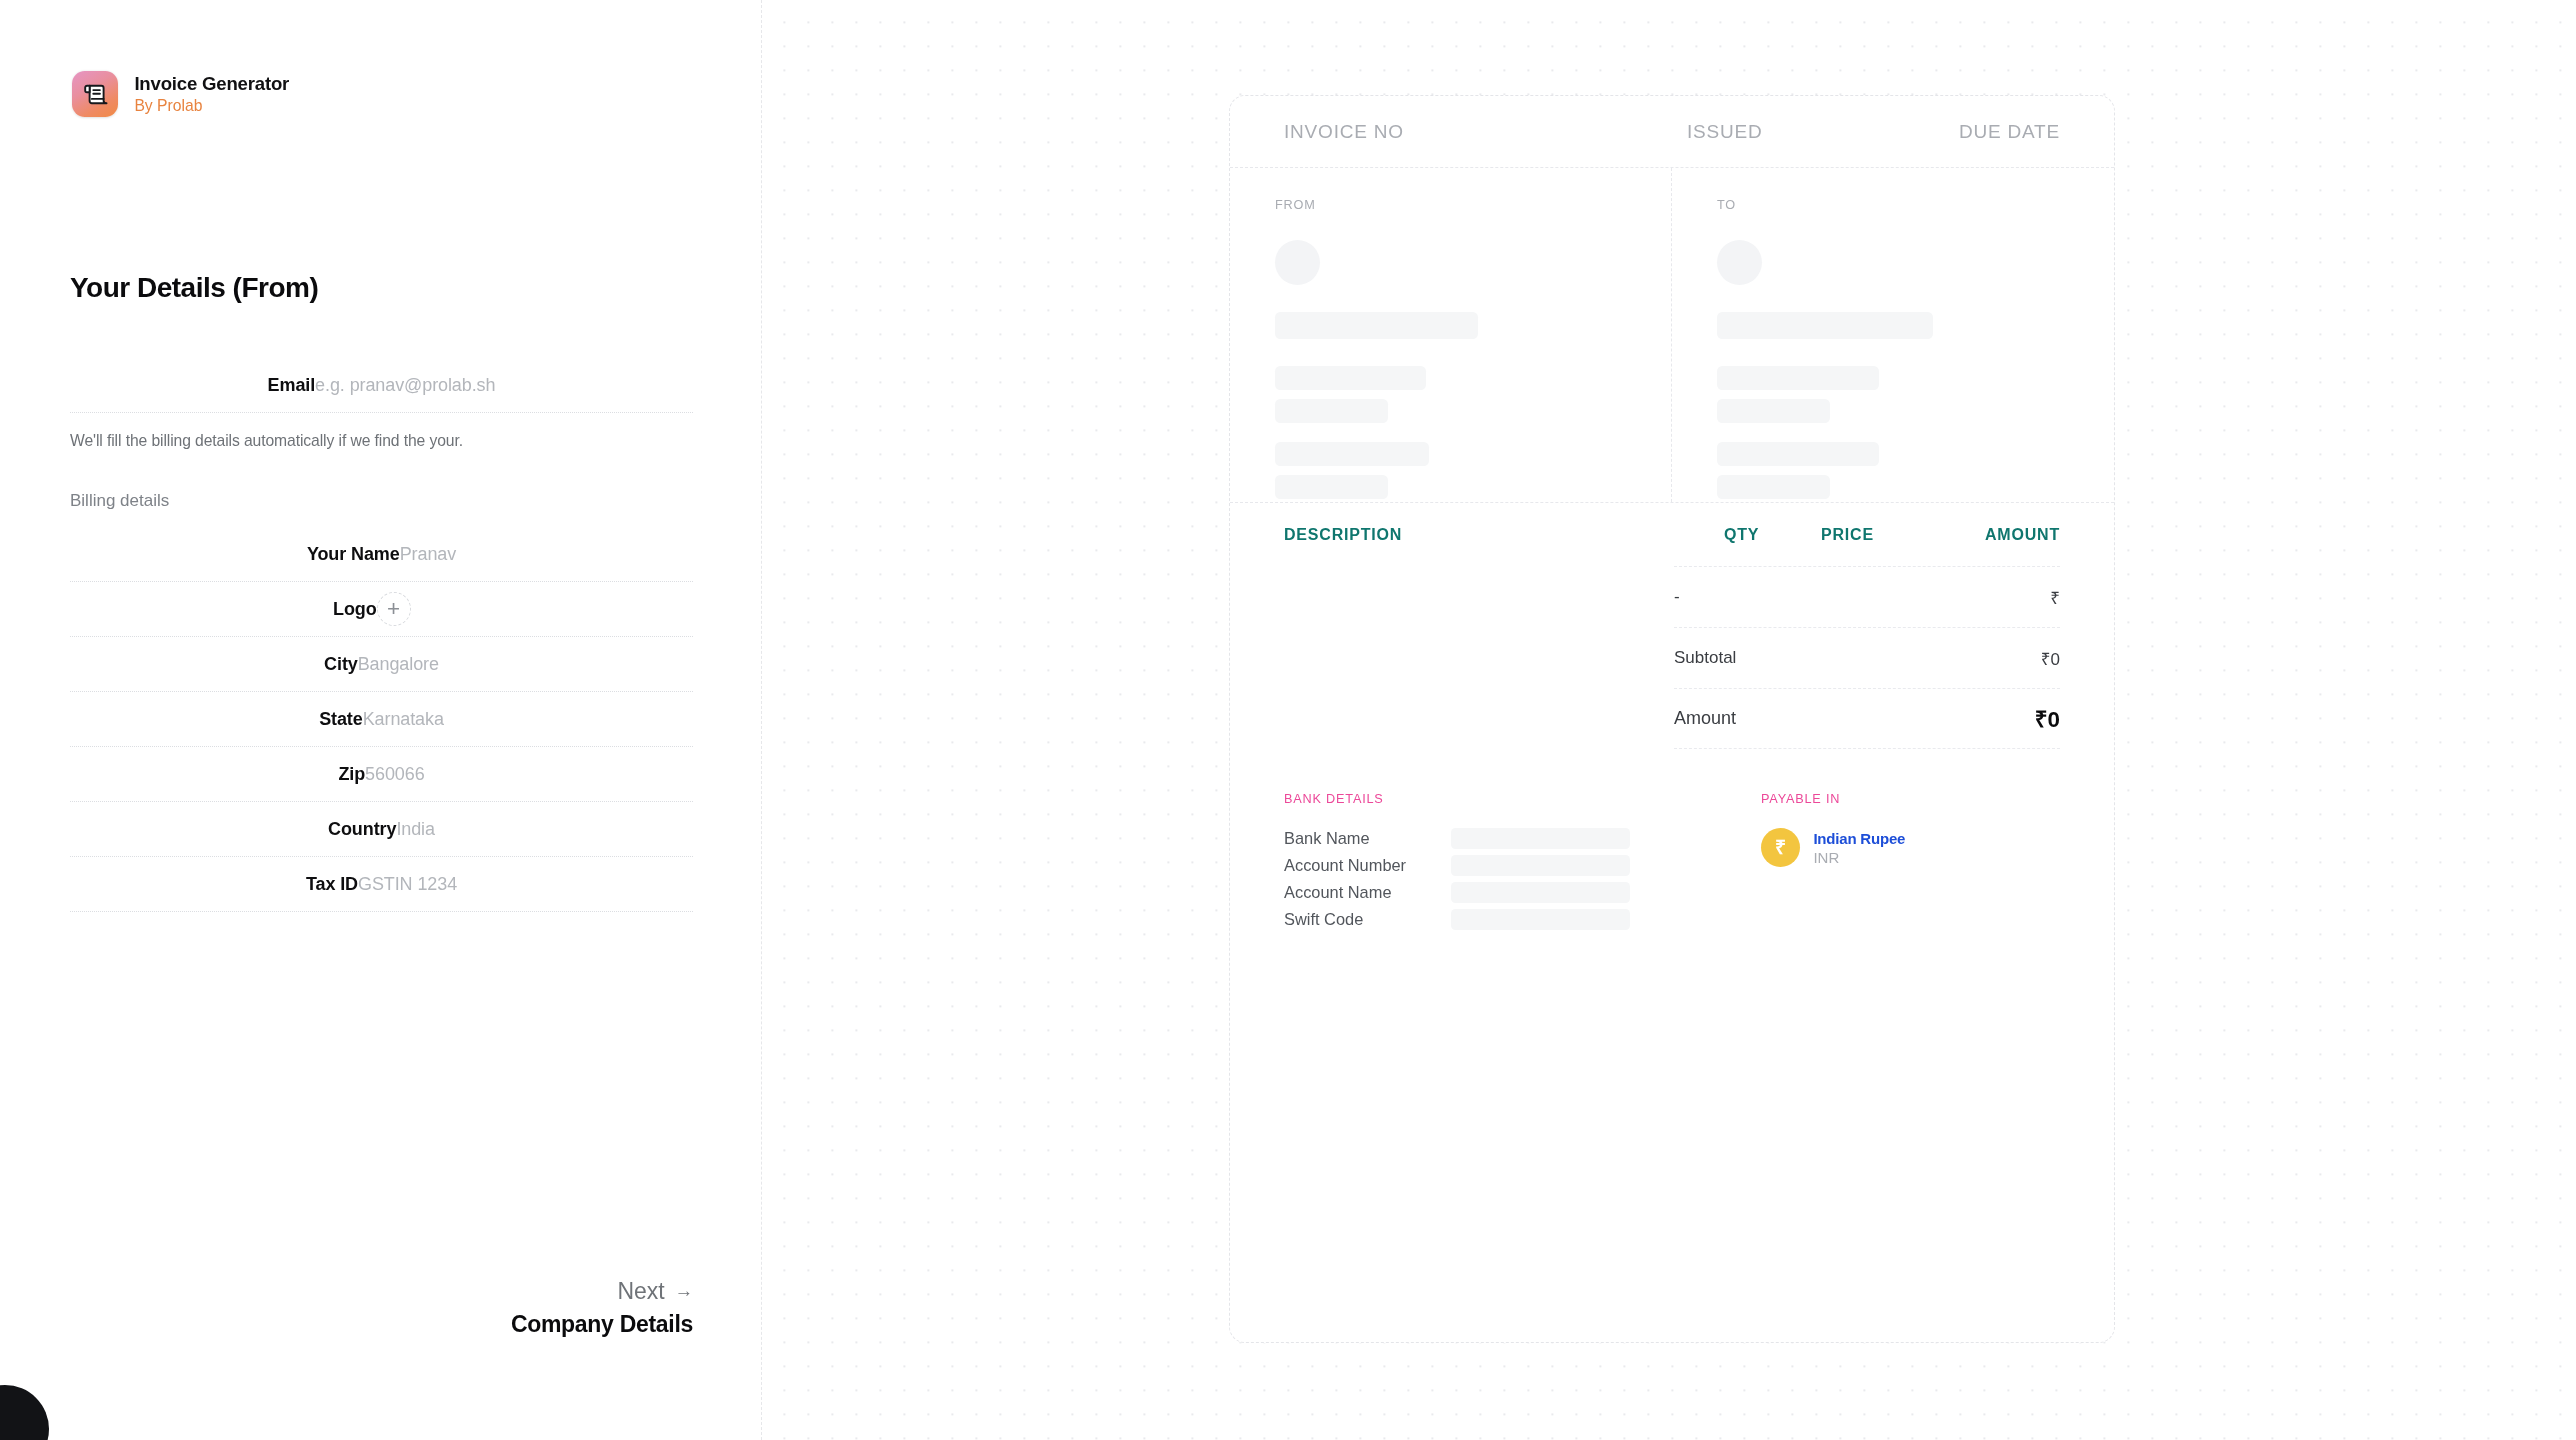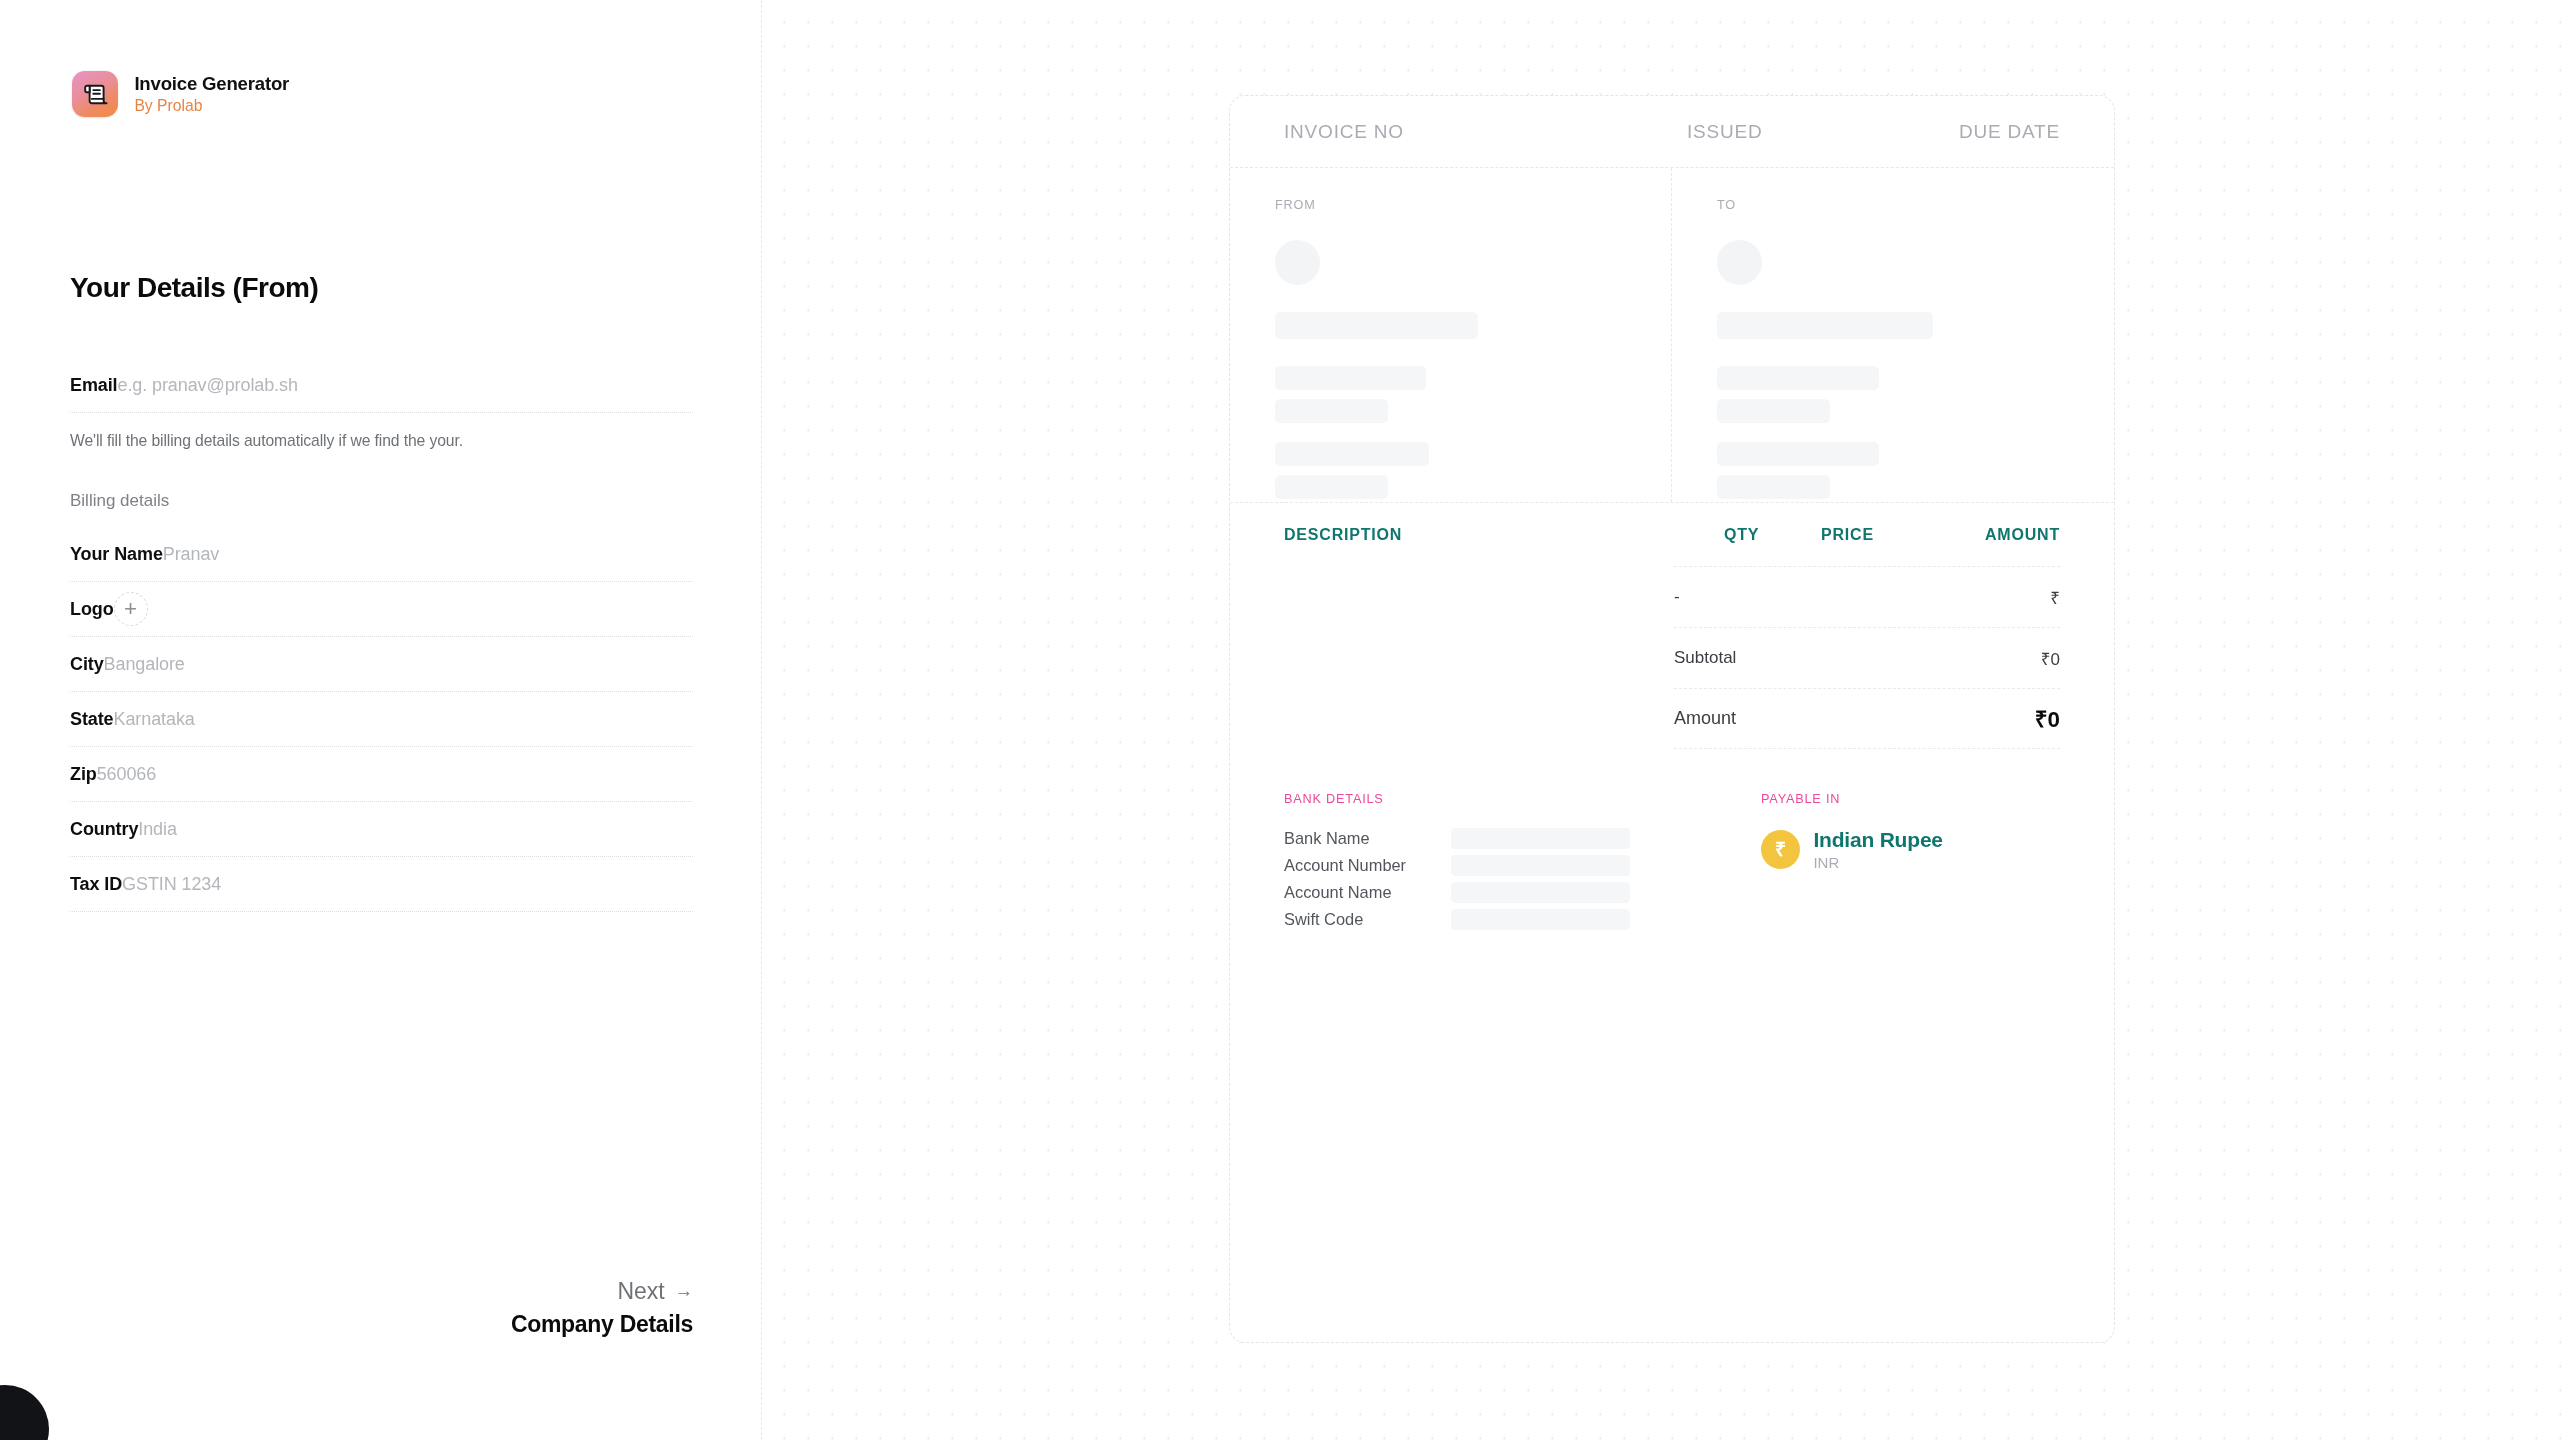--- a/index.html
+++ b/index.html
@@ -36,21 +36,21 @@
   .brand-sub { font-size:15.7px; font-weight:500; color:#e8833f; line-height:1.12; }
 
   .section-title {
     position:absolute; left:70px; top:272px;
     font-size:28px; font-weight:700; color:#0b0b0d; letter-spacing:-0.5px;
   }
 
   .form { position:absolute; left:70px; top:358px; width:623px; }
 
   .field-row {
-    display:flex; align-items:center; justify-content:flex-start;
+    display:flex; align-items:center; justify-content:center;
     height:55px;
     border-bottom:1.5px dotted #dcdee2;
   }
   .field-label { font-size:18px; font-weight:700; color:#0e0e10; letter-spacing:-0.1px; }
   .field-value { font-size:18px; font-weight:400; color:#b3b6bb; letter-spacing:-0.1px; text-align:right; }
 
   .help-text {
     margin-top:19.4px; margin-bottom:21px;
     font-size:15.7px; color:#6e7277; letter-spacing:-0.1px;
   }
@@ -164,21 +164,21 @@
 
   .currency { margin-top:22.4px; display:flex; align-items:center; gap:13.4px; }
   .currency-badge {
     width:39px; height:39px; border-radius:50%;
     background:#f3c53f;
     display:flex; align-items:center; justify-content:center;
     color:#ffffff; font-size:19.4px; font-weight:600; line-height:1;
     flex:0 0 39px;
   }
   .currency-text { display:flex; flex-direction:column; gap:1.5px; }
-  .currency-name { font-size:21px; font-weight:700; color:#0f766e; letter-spacing:-0.2px; }
+  .currency-name { font-size:15px; font-weight:700; color:#1d4ed8; letter-spacing:-0.2px; }
   .currency-code { font-size:15px; color:#a9acb2; font-weight:400; }
 </style>
 </head>
 <body>
 
 <div class="app">
 
   <div class="left-panel">
 
     <div class="brand">

